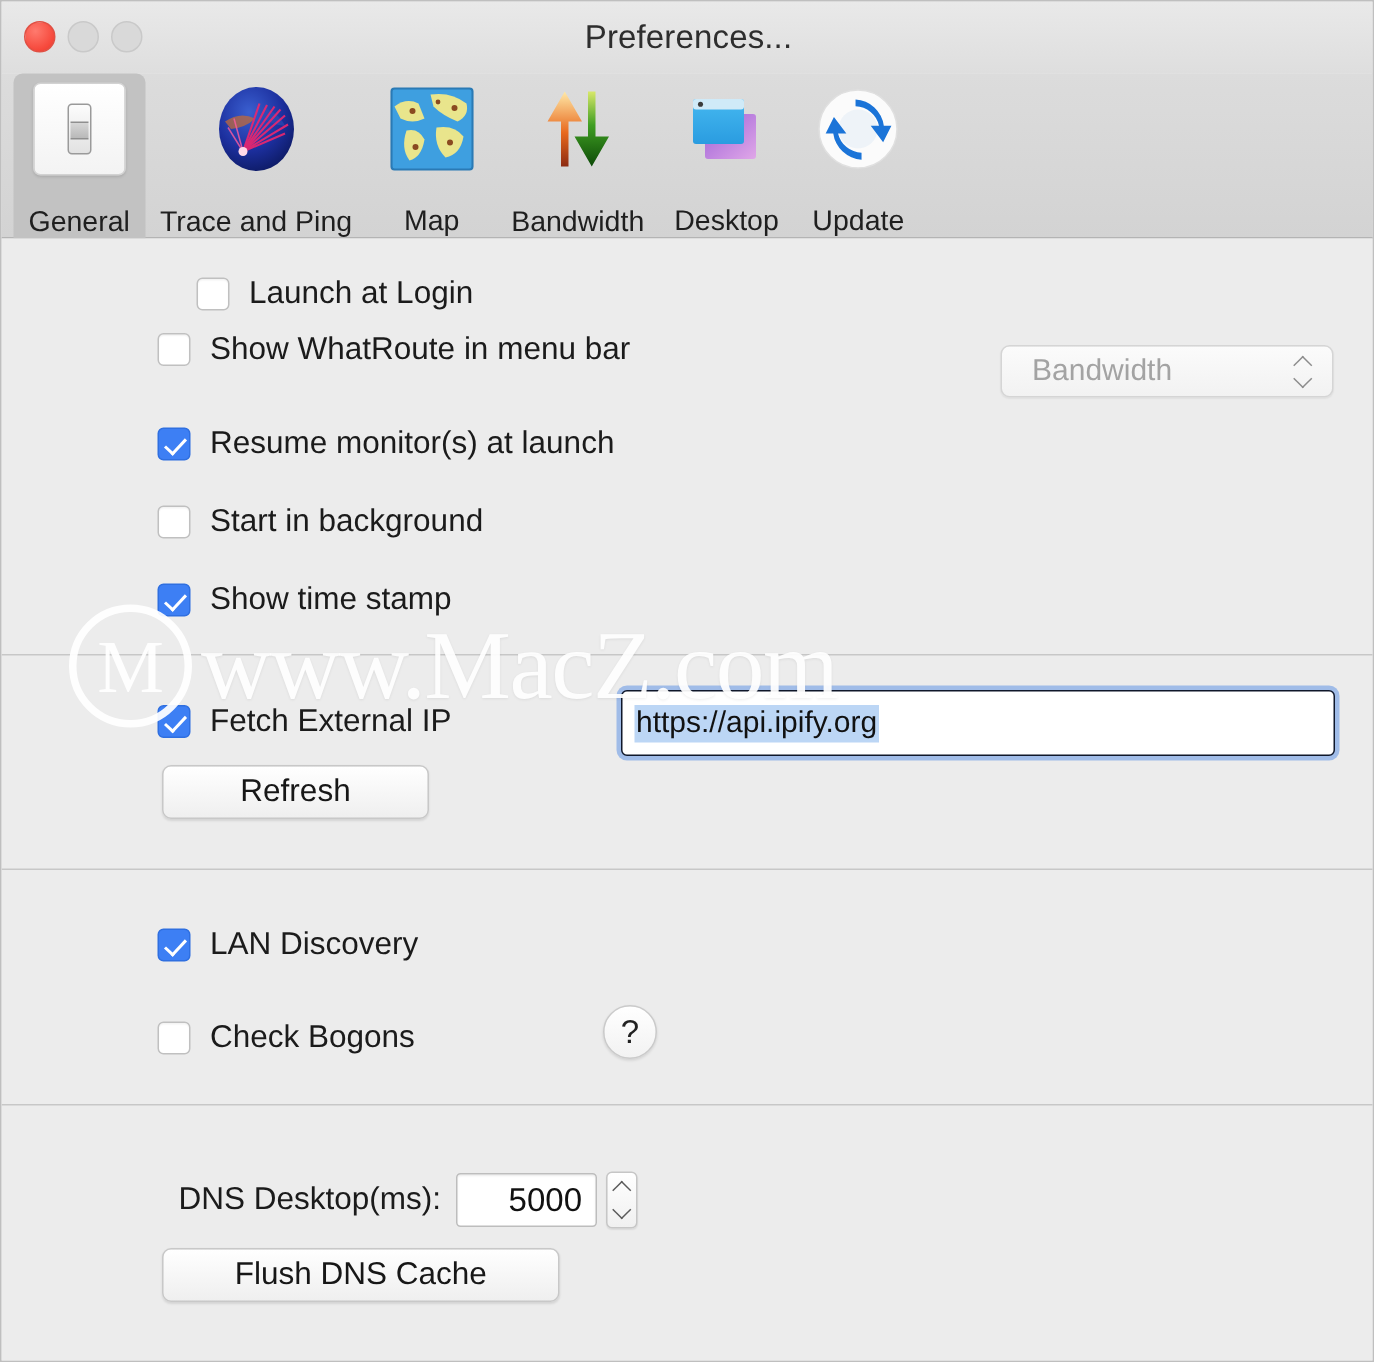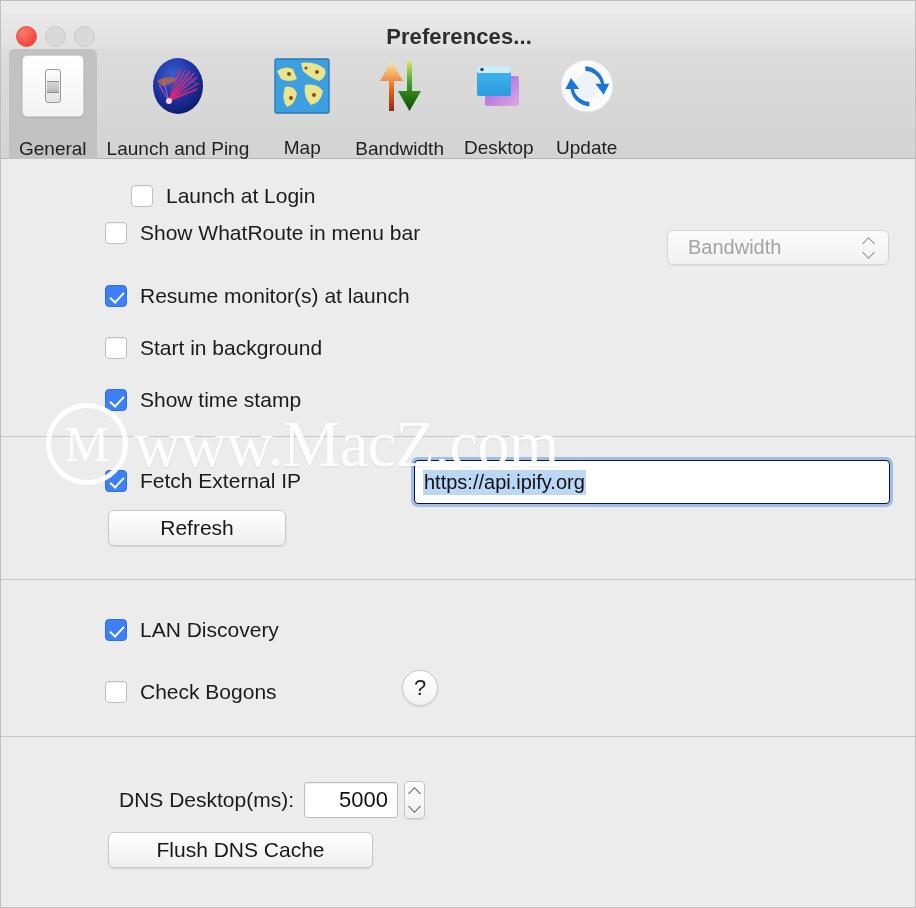--- a/index.html
+++ b/index.html
@@ -17,25 +17,24 @@
     width: 916px;
     height: 908px;
     background: #ececec;
     border: 1px solid #bfbfbf;
     overflow: hidden;
   }
 
   
   #titlebar {
     position: absolute;
-    left: 0; top: 12px;
+    left: 0; top: 0;
     width: 916px;
     height: 48px;
     background: linear-gradient(to bottom, #e9e9e9 0%, #dedede 100%);
-    font-weight: bold;
   }
 
   .traffic-lights {
     position: absolute;
     left: 15px;
     top: 13px;
     display: flex;
     gap: 8px;
   }
   .light {
@@ -429,21 +428,21 @@
                 <path d="M22 46 L38 15"></path>
               <path d="M22 46 L33 14"></path>
             </g>
             <g stroke="#ff5ca0" stroke-width="1" fill="none" opacity="0.8">
               <path d="M22 46 L12 30"></path>
                 <path d="M22 46 L16 24"></path>
             </g>
             <circle cx="22" cy="46" r="3" fill="#ffd9e8"></circle>
           </svg>
         </div>
-        <div class="tb-label">Launch and Ping</div>
+        <div class="tb-label">Trace and Ping</div>
       </div>
 
       <div class="tb-item">
         <div class="tb-icon">
           <svg width="58" height="58" viewBox="0 0 58 58">
             <rect x="2" y="2" width="54" height="54" rx="2" fill="#3e9fe0"></rect>
             <path d="M4 14 Q12 8 20 12 L24 22 Q16 26 8 22 Z" fill="#e9e58c"></path>
             <path d="M28 6 Q42 4 52 12 Q54 20 46 24 Q36 20 30 14 Z" fill="#e9e58c"></path>
             <path d="M12 30 Q20 28 24 36 Q22 48 14 50 Q8 42 12 30 Z" fill="#e9e58c"></path>
             <path d="M32 28 Q44 26 50 34 Q48 46 38 48 Q30 40 32 28 Z" fill="#e9e58c"></path>

